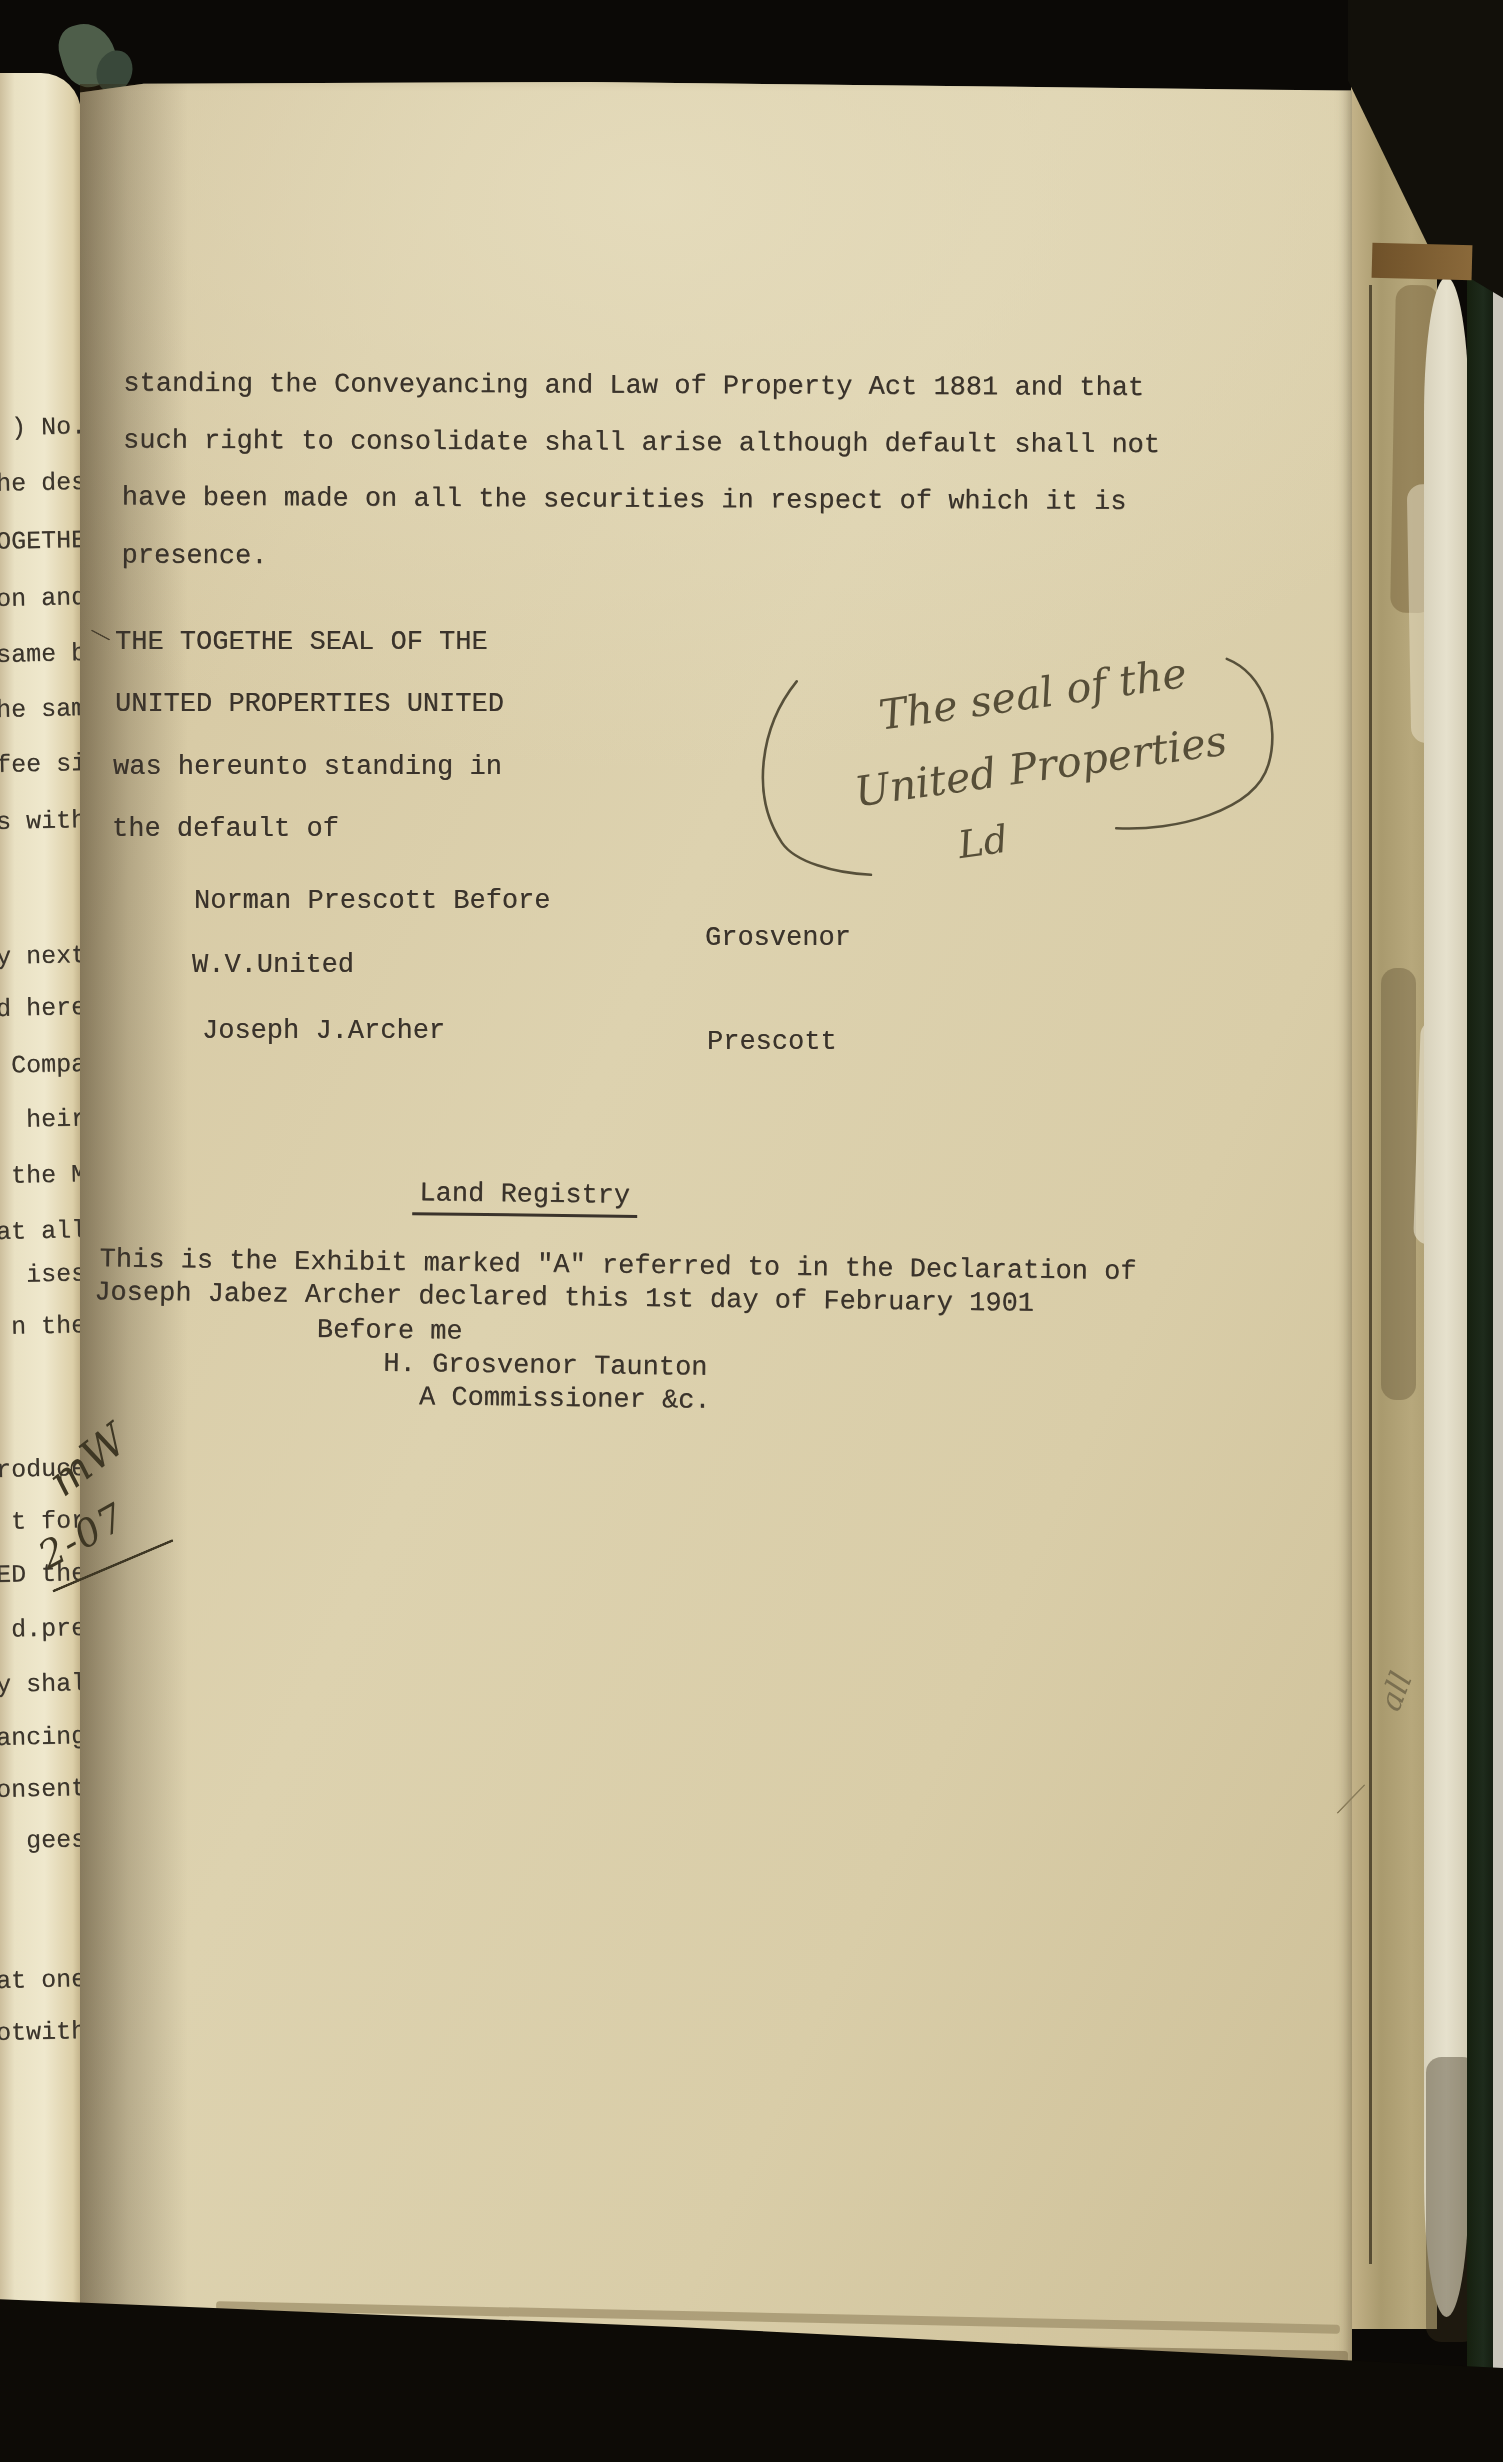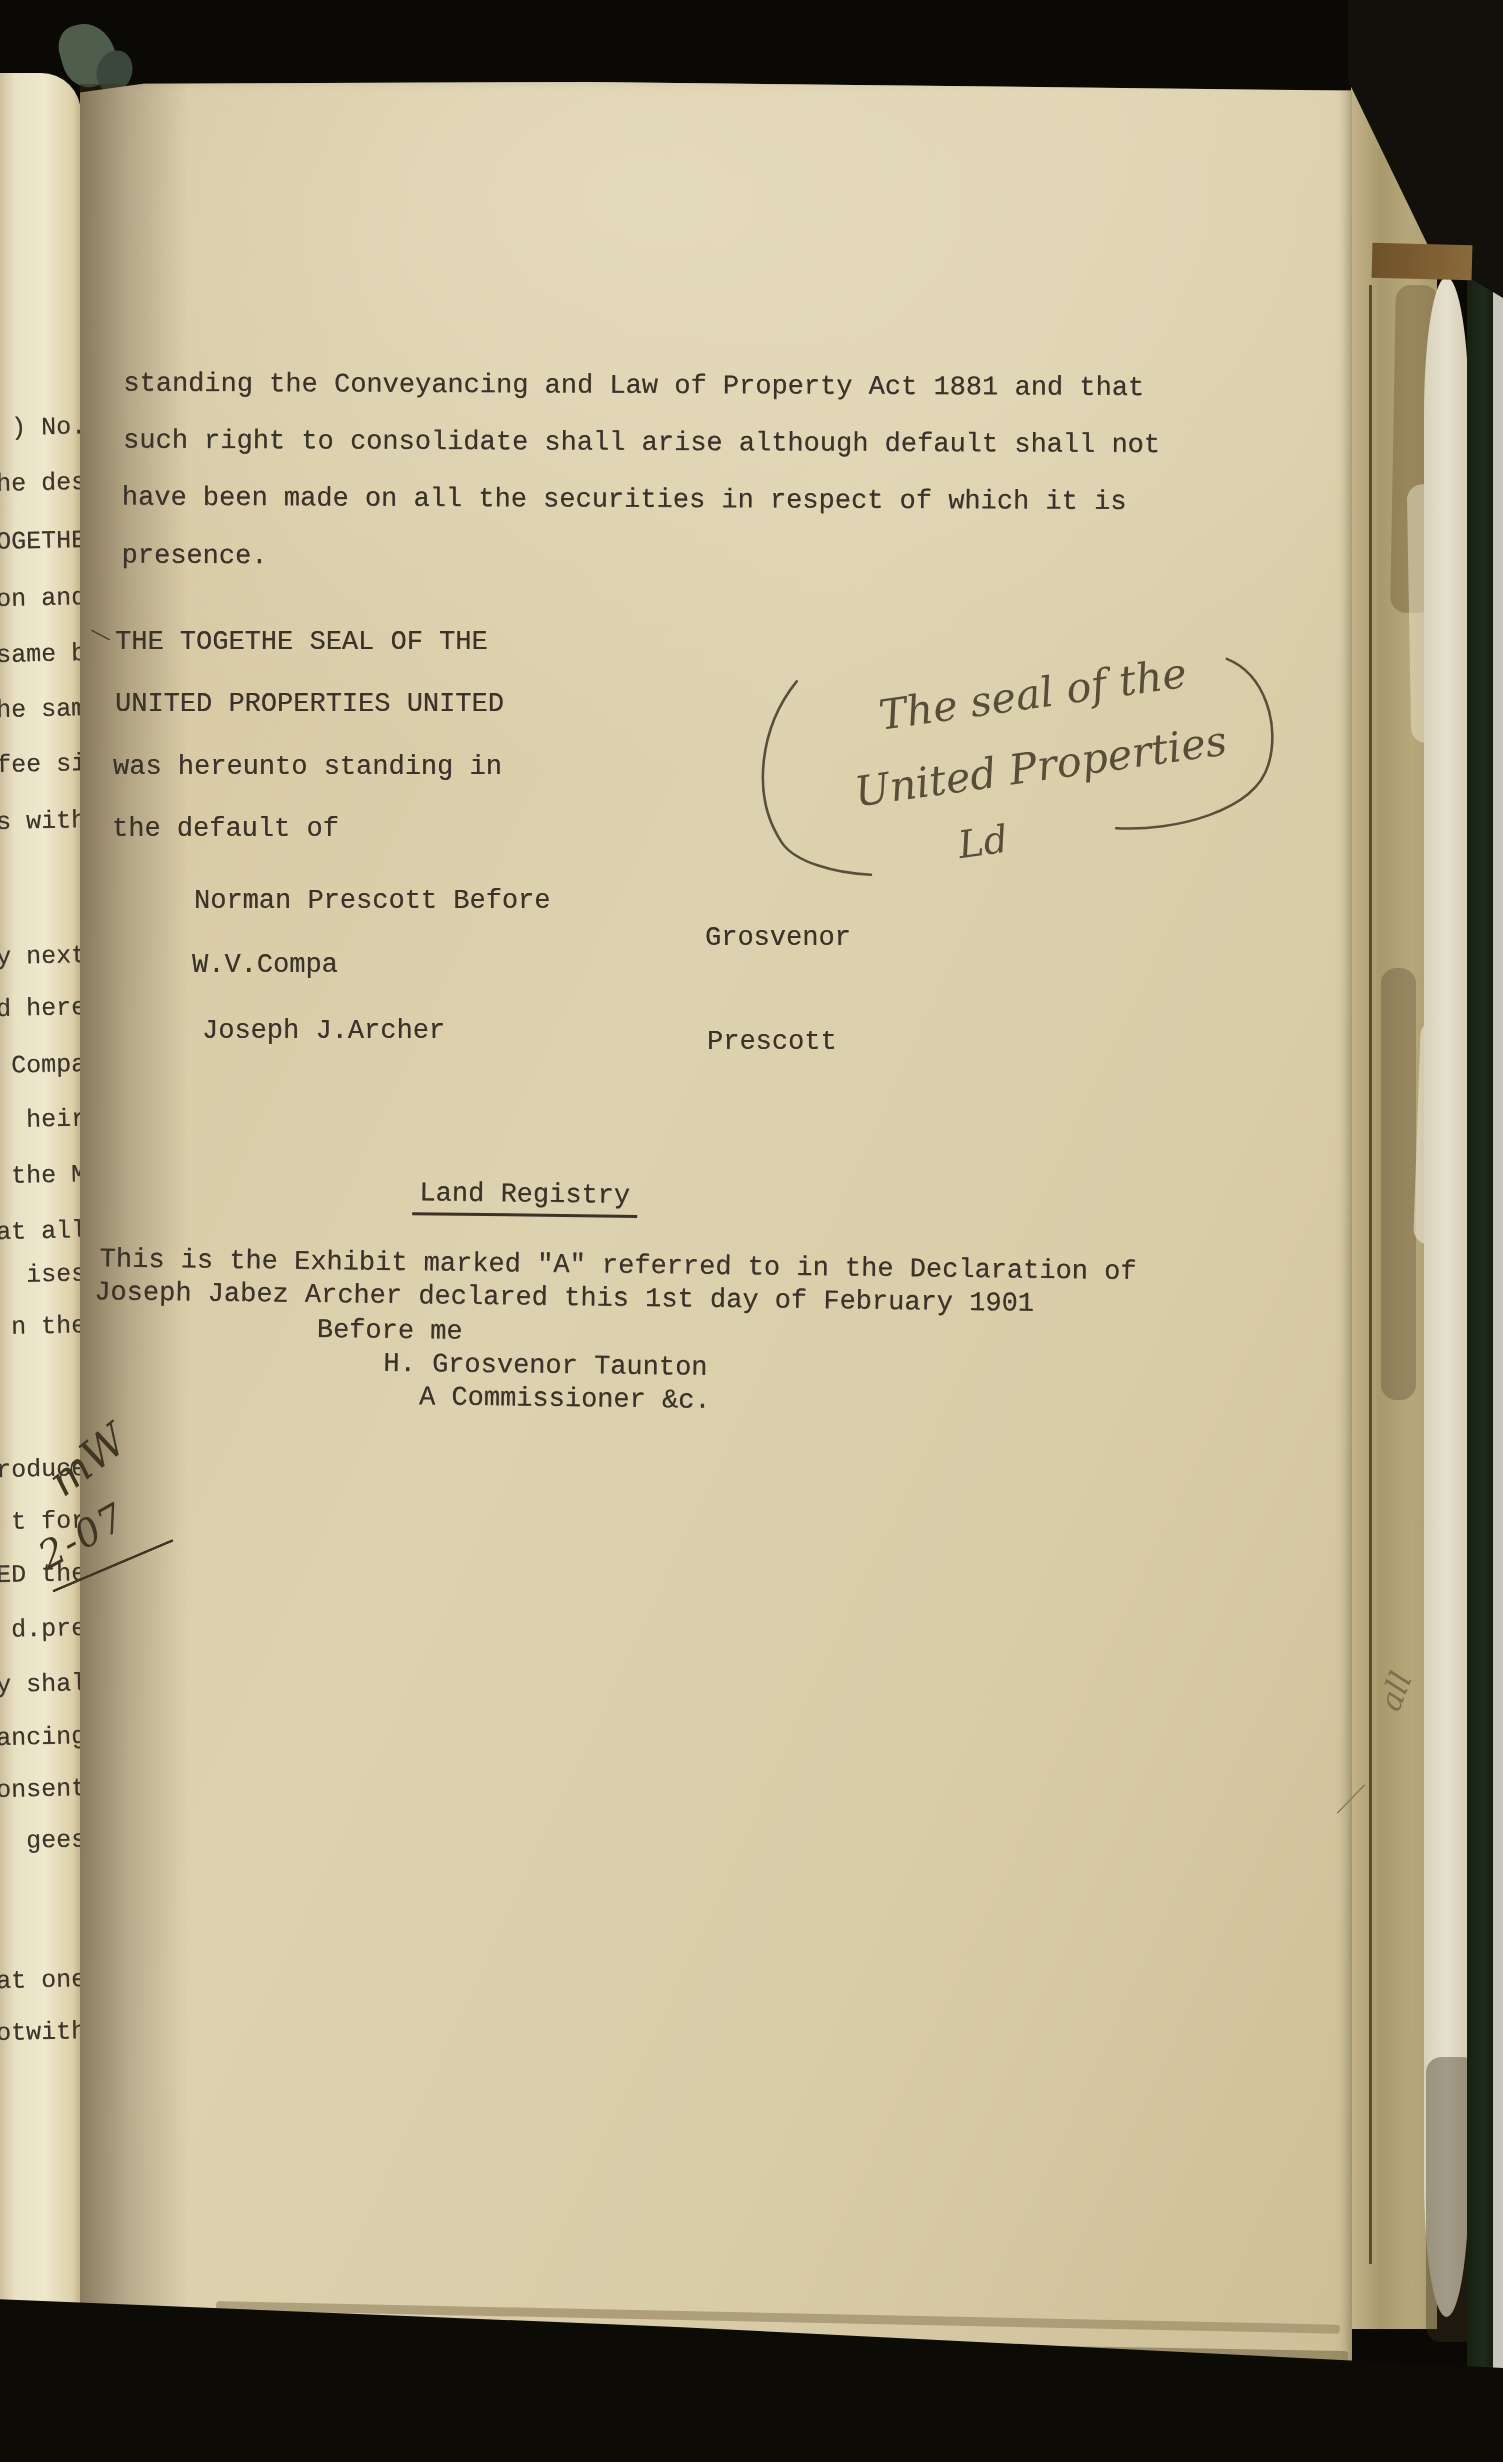--- a/index.html
+++ b/index.html
@@ -155,21 +155,21 @@
     <div class="typed" style="left:124px;top:484px">have been made on all the securities in respect of which it is</div>
     <div class="typed" style="left:124px;top:542px">presence.</div>
   </div>
 
   <div>
     <div class="typed" style="left:115px;top:629px">THE TOGETHE SEAL OF THE</div>
     <div class="typed" style="left:115px;top:691px">UNITED PROPERTIES UNITED</div>
     <div class="typed" style="left:113px;top:754px">was hereunto standing in</div>
     <div class="typed" style="left:112px;top:816px">the default of</div>
     <div class="typed" style="left:194px;top:888px">Norman Prescott Before</div>
-    <div class="typed" style="left:192px;top:952px">W.V.Compa</div>
+    <div class="typed" style="left:192px;top:952px">W.V.United</div>
     <div class="typed" style="left:202px;top:1018px">Joseph J.Archer</div>
     <div class="typed" style="left:705px;top:925px">Grosvenor</div>
     <div class="typed" style="left:707px;top:1029px">Prescott</div>
   </div>
 
   <svg id="seal-svg" width="553" height="285" viewBox="0 0 640 330">
     <path d="M 62 78 C 20 130, 8 210, 45 265 C 60 287, 105 300, 148 302" fill="none" stroke="#57503a" stroke-width="3" stroke-linecap="round"></path>
     <path d="M 560 52 C 605 70, 622 130, 608 175 C 592 228, 500 252, 432 248" fill="none" stroke="#57503a" stroke-width="3" stroke-linecap="round"></path>
     <g transform="rotate(-8 320 160)" fill="#564e38" font-family="DejaVu Serif, serif" font-style="italic">
       <text x="165" y="112" font-size="48">The seal of the</text>

